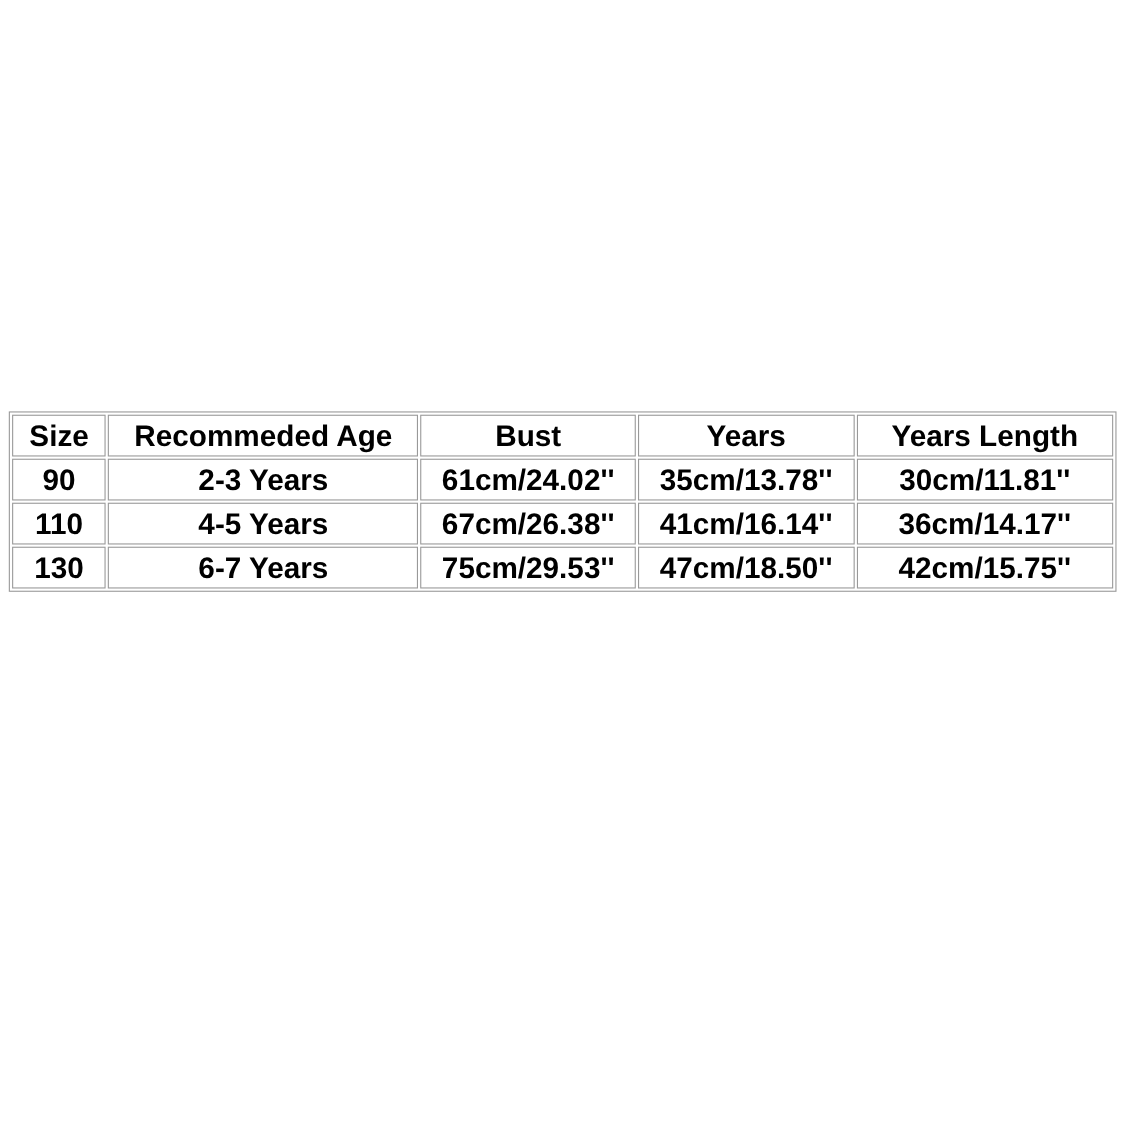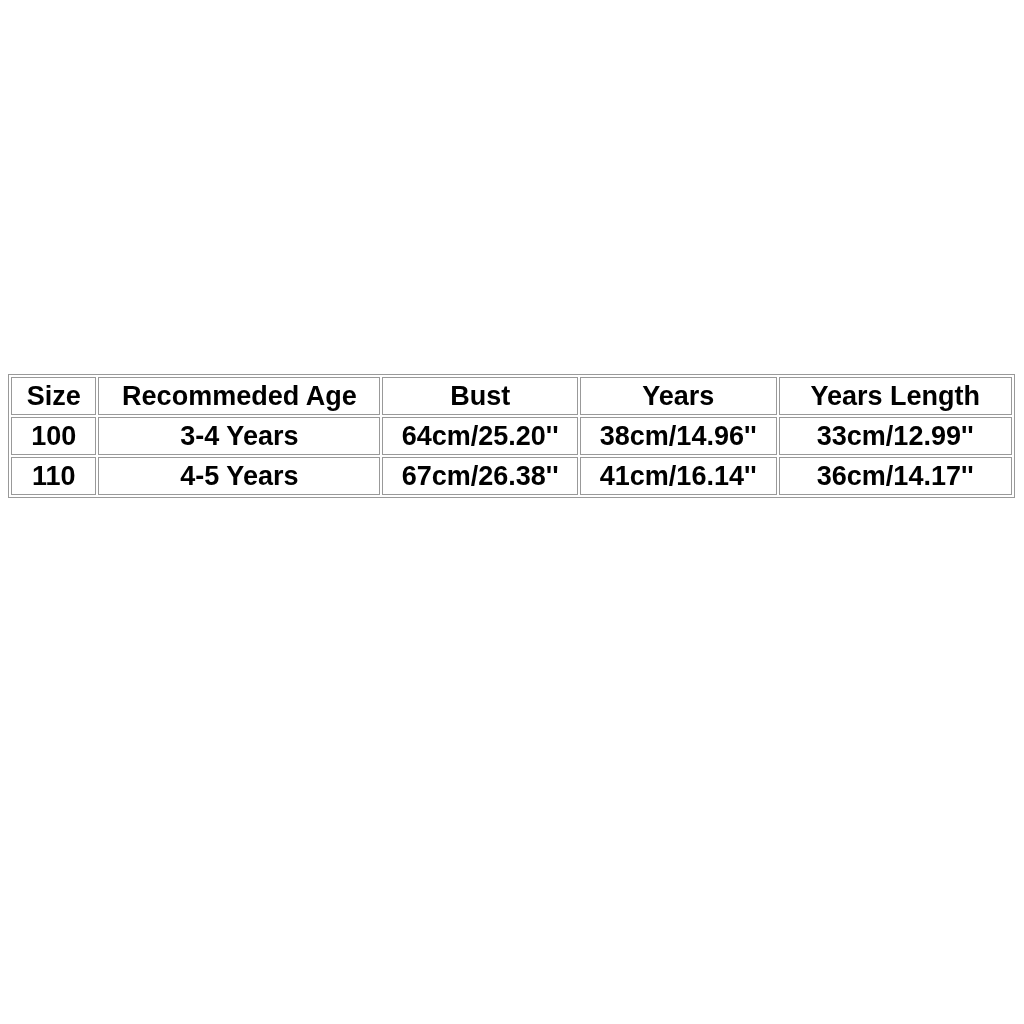--- a/index.html
+++ b/index.html
@@ -60,28 +60,35 @@
       <tr>
           <th>Size</th>
           <th>Recommeded Age</th>
           <th>Bust</th>
           <th>Years</th>
           <th>Years Length</th>
         </tr>
     </thead>
     <tbody>
         <tr>
-          <td>100</td>
-          <td>3-4 Years</td>
-          <td>64cm/25.20''</td>
-          <td>38cm/14.96''</td>
-          <td>33cm/12.99''</td>
+          <td>90</td>
+          <td>2-3 Years</td>
+          <td>61cm/24.02''</td>
+          <td>35cm/13.78''</td>
+          <td>30cm/11.81''</td>
         </tr>
         <tr>
           <td>110</td>
           <td>4-5 Years</td>
           <td>67cm/26.38''</td>
           <td>41cm/16.14''</td>
           <td>36cm/14.17''</td>
         </tr>
+        <tr>
+          <td>130</td>
+          <td>6-7 Years</td>
+          <td>75cm/29.53''</td>
+          <td>47cm/18.50''</td>
+          <td>42cm/15.75''</td>
+        </tr>
       </tbody>
   </table>
 </div>
 
 </body></html>

